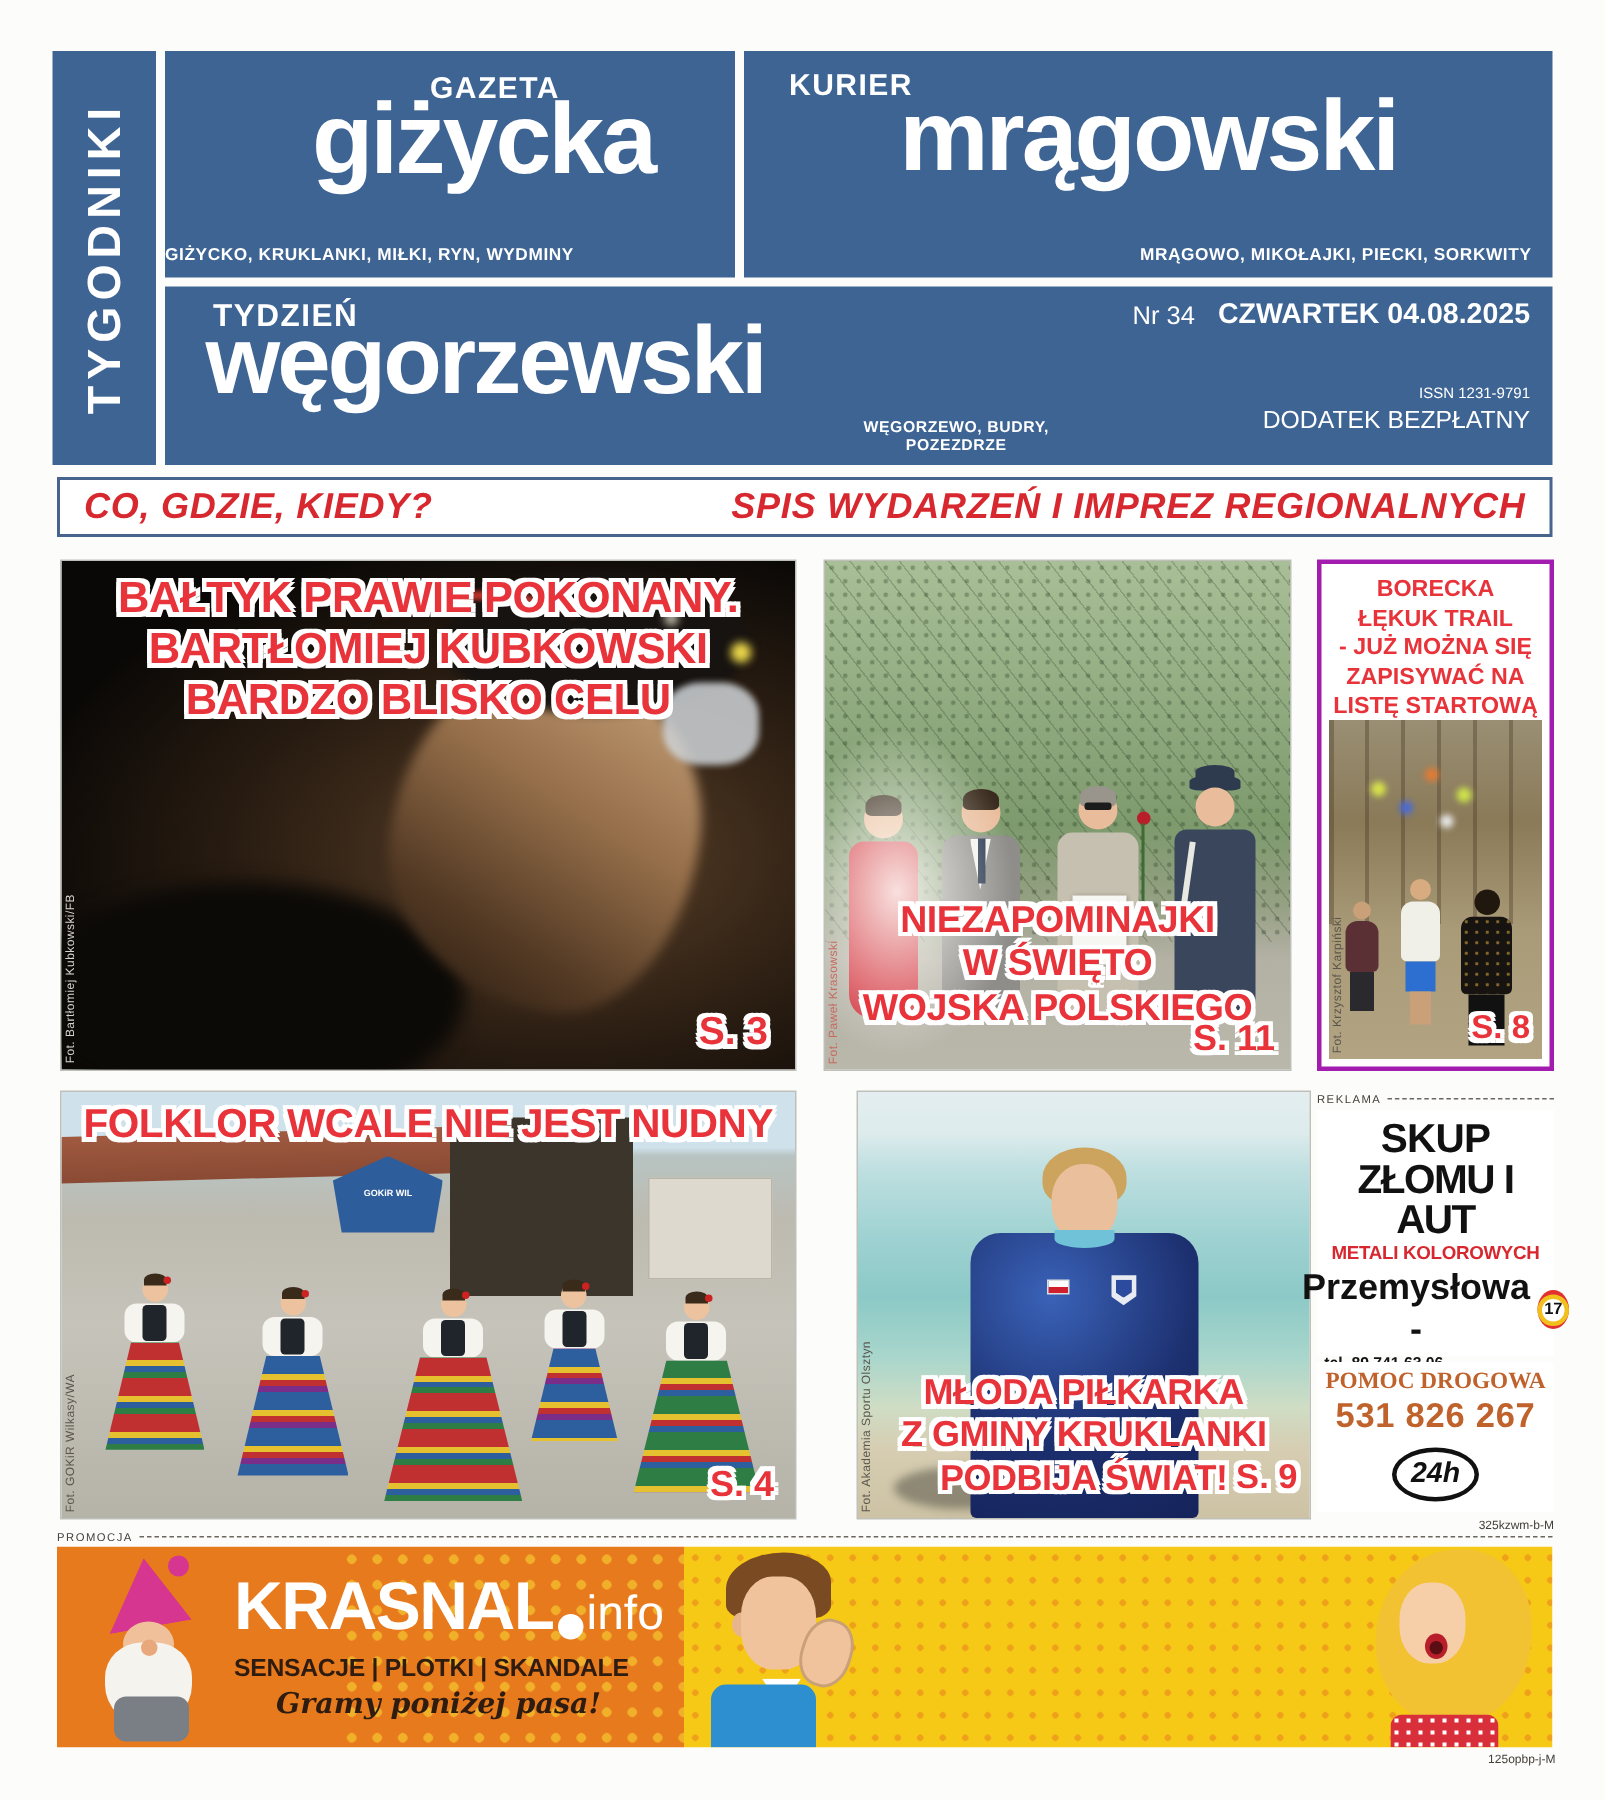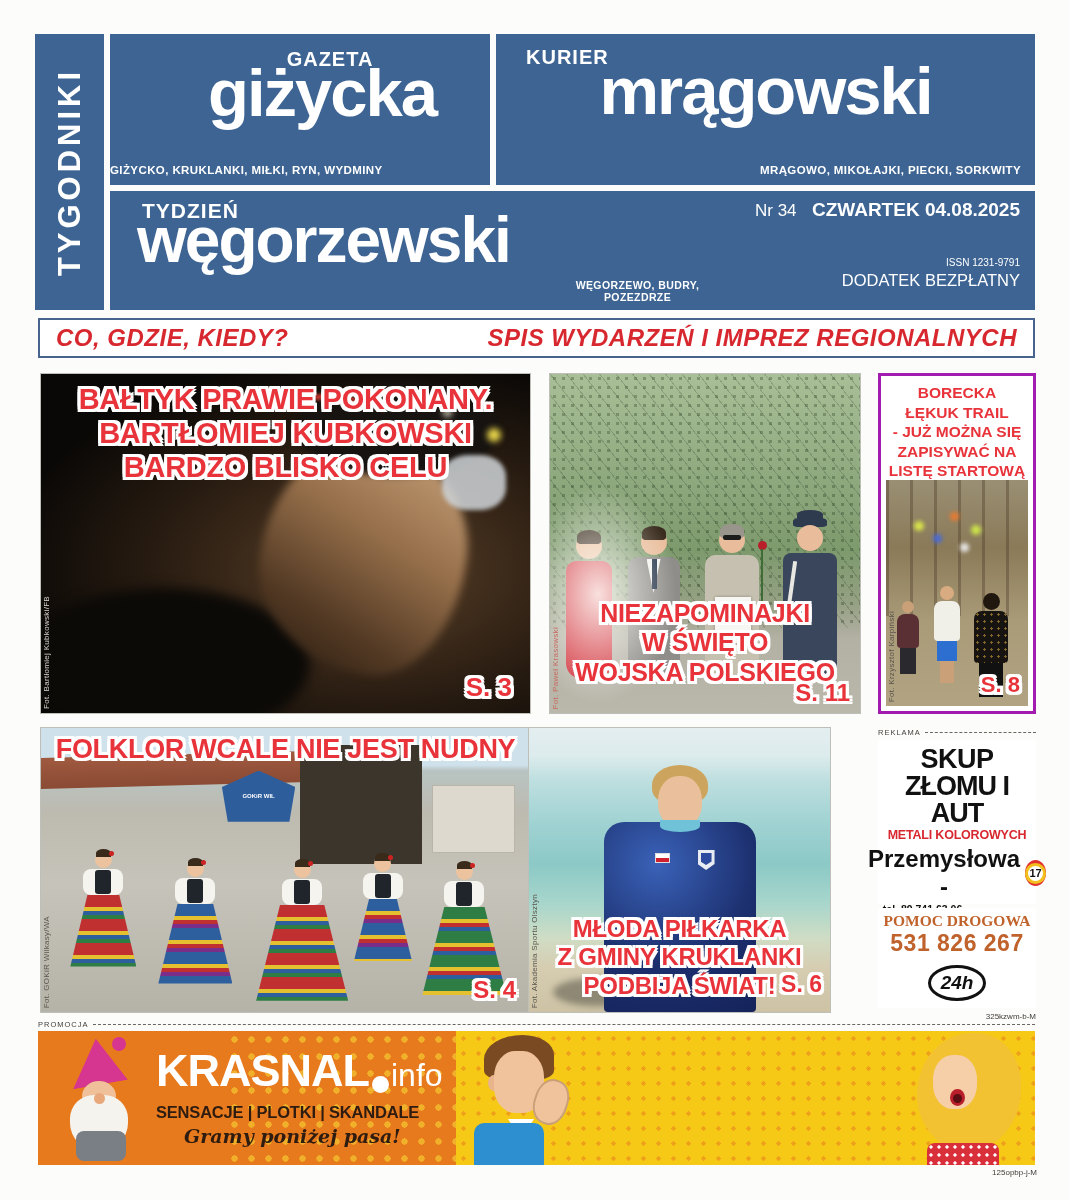--- a/index.html
+++ b/index.html
@@ -134,21 +134,21 @@
   .d-top { width:40px; height:26px; background:#f6f4ef; border-radius:8px; margin:1px auto 0; position:relative; }
   .d-top::after { content:""; position:absolute; left:12px; top:1px; width:16px; height:24px; background:#20242b; border-radius:3px; }
   .d-skirt { margin:0 auto; clip-path:polygon(26% 0,74% 0,100% 100%,0 100%); }
   .sk-red { background:repeating-linear-gradient(180deg,#c03030 0 12px,#e6c12f 12px 16px,#2d5f9e 16px 20px,#2e7d44 20px 24px); }
   .sk-blue { background:repeating-linear-gradient(180deg,#2d5f9e 0 12px,#e6c12f 12px 16px,#c03030 16px 20px,#7a2e8a 20px 24px); }
   .sk-green { background:repeating-linear-gradient(180deg,#2e7d44 0 12px,#e6c12f 12px 16px,#c03030 16px 20px,#2d5f9e 20px 24px); }
   #story-folk .hl { position:absolute; top:6px; width:100%; font-size:27px; z-index:4; }
   #story-folk .pagetag { right:14px; bottom:8px; font-size:24px; z-index:4; }
 
   
-  #story-football { left:528px; top:727px; width:303px; height:286px;
+  #story-football { left:571px; top:727px; width:303px; height:286px;
     background:linear-gradient(180deg,#e4eef0 0%,#dcebec 10%,#bfdfe0 18%,#9fd2d2 34%,#8cc9c6 48%,#a8d6cc 62%,#cfddc4 74%,#d6cdb2 84%,#cdc2a4 100%); }
   .g-shadow { position:absolute; left:8%; bottom:2%; width:30%; height:10%; background:rgba(60,60,50,.45); border-radius:50%; filter:blur(3px); }
   .g-hair { position:absolute; left:50%; top:13%; width:56px; height:40px; margin-left:-28px; background:#cda45e; border-radius:50% 50% 40% 40%; }
   .g-face { position:absolute; left:50%; top:17%; width:44px; height:52px; margin-left:-22px; background:#e9c09b; border-radius:46%; }
   .g-jersey { position:absolute; left:50%; top:33%; width:152px; height:190px; margin-left:-76px;
     background:radial-gradient(circle at 35% 22%, #3a62b8 0%, #1c2f6e 55%, #15235a 100%); border-radius:20px 20px 4px 4px; }
   .g-collar { position:absolute; left:50%; top:32.5%; width:40px; height:12px; margin-left:-20px; background:#6fc2d8; border-radius:0 0 50% 50%; }
   .g-flag { position:absolute; left:42%; top:44%; width:15px; height:10px; background:linear-gradient(#fff 50%, #d0202e 50%); border:1px solid #ddd; }
   .g-badge { position:absolute; left:56%; top:43%; width:17px; height:20px; background:#e8ecf2;
     clip-path:polygon(0 0,100% 0,100% 70%,50% 100%,0 70%); }
@@ -395,21 +395,21 @@
     <div class="g-shadow"></div>
     <div class="g-hair"></div>
     <div class="g-face"></div>
     <div class="g-jersey"></div>
     <div class="g-collar"></div>
     <div class="g-flag"></div>
     <div class="g-badge"></div>
     <div class="hl">MŁODA PIŁKARKA
 Z GMINY KRUKLANKI
 PODBIJA ŚWIAT!</div>
-    <div class="pagetag">S. 6</div>
+    <div class="pagetag">S. 9</div>
     <div class="vcred dark">Fot. Akademia Sportu Olsztyn</div>
   </div>
 
   <div class="section-label" id="reklama-label">
     <span>REKLAMA</span>
     <span class="rule"></span>
   </div>
 
   <div id="ad-scrap">
     <div class="scrap-l1">SKUP</div>

